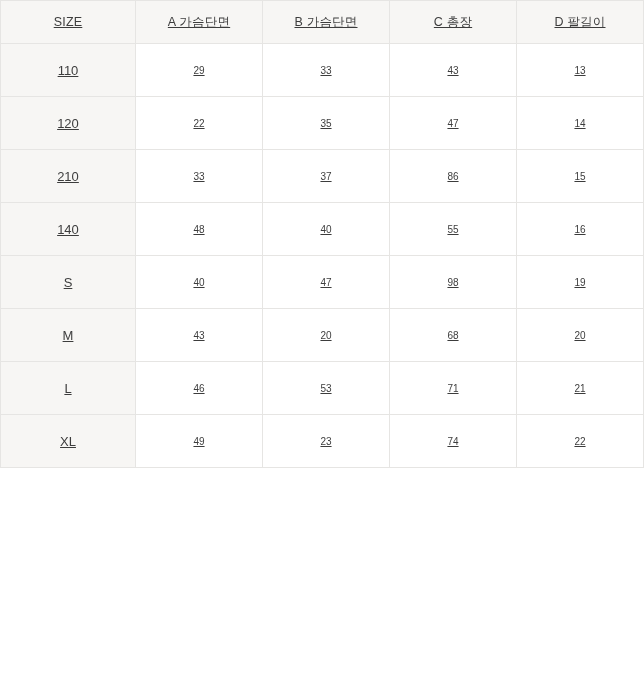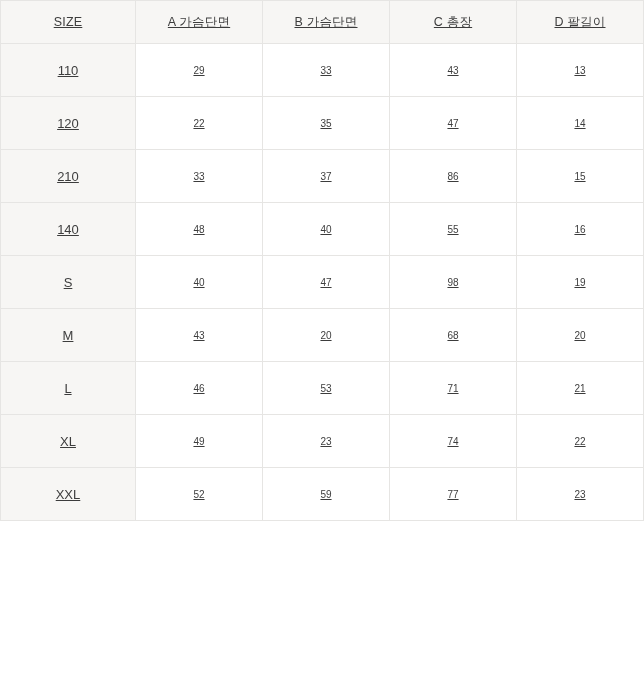--- a/index.html
+++ b/index.html
@@ -129,21 +129,14 @@
       <td class="num-cell">71</td>
       <td class="num-cell">21</td>
     </tr>
     <tr>
       <td class="size-cell">XL</td>
       <td class="num-cell">49</td>
       <td class="num-cell">23</td>
       <td class="num-cell">74</td>
       <td class="num-cell">22</td>
     </tr>
-    <tr>
-      <td class="size-cell">XXL</td>
-      <td class="num-cell">52</td>
-      <td class="num-cell">59</td>
-      <td class="num-cell">77</td>
-      <td class="num-cell">23</td>
-    </tr>
   </tbody>
 </table>
 
 </body></html>

